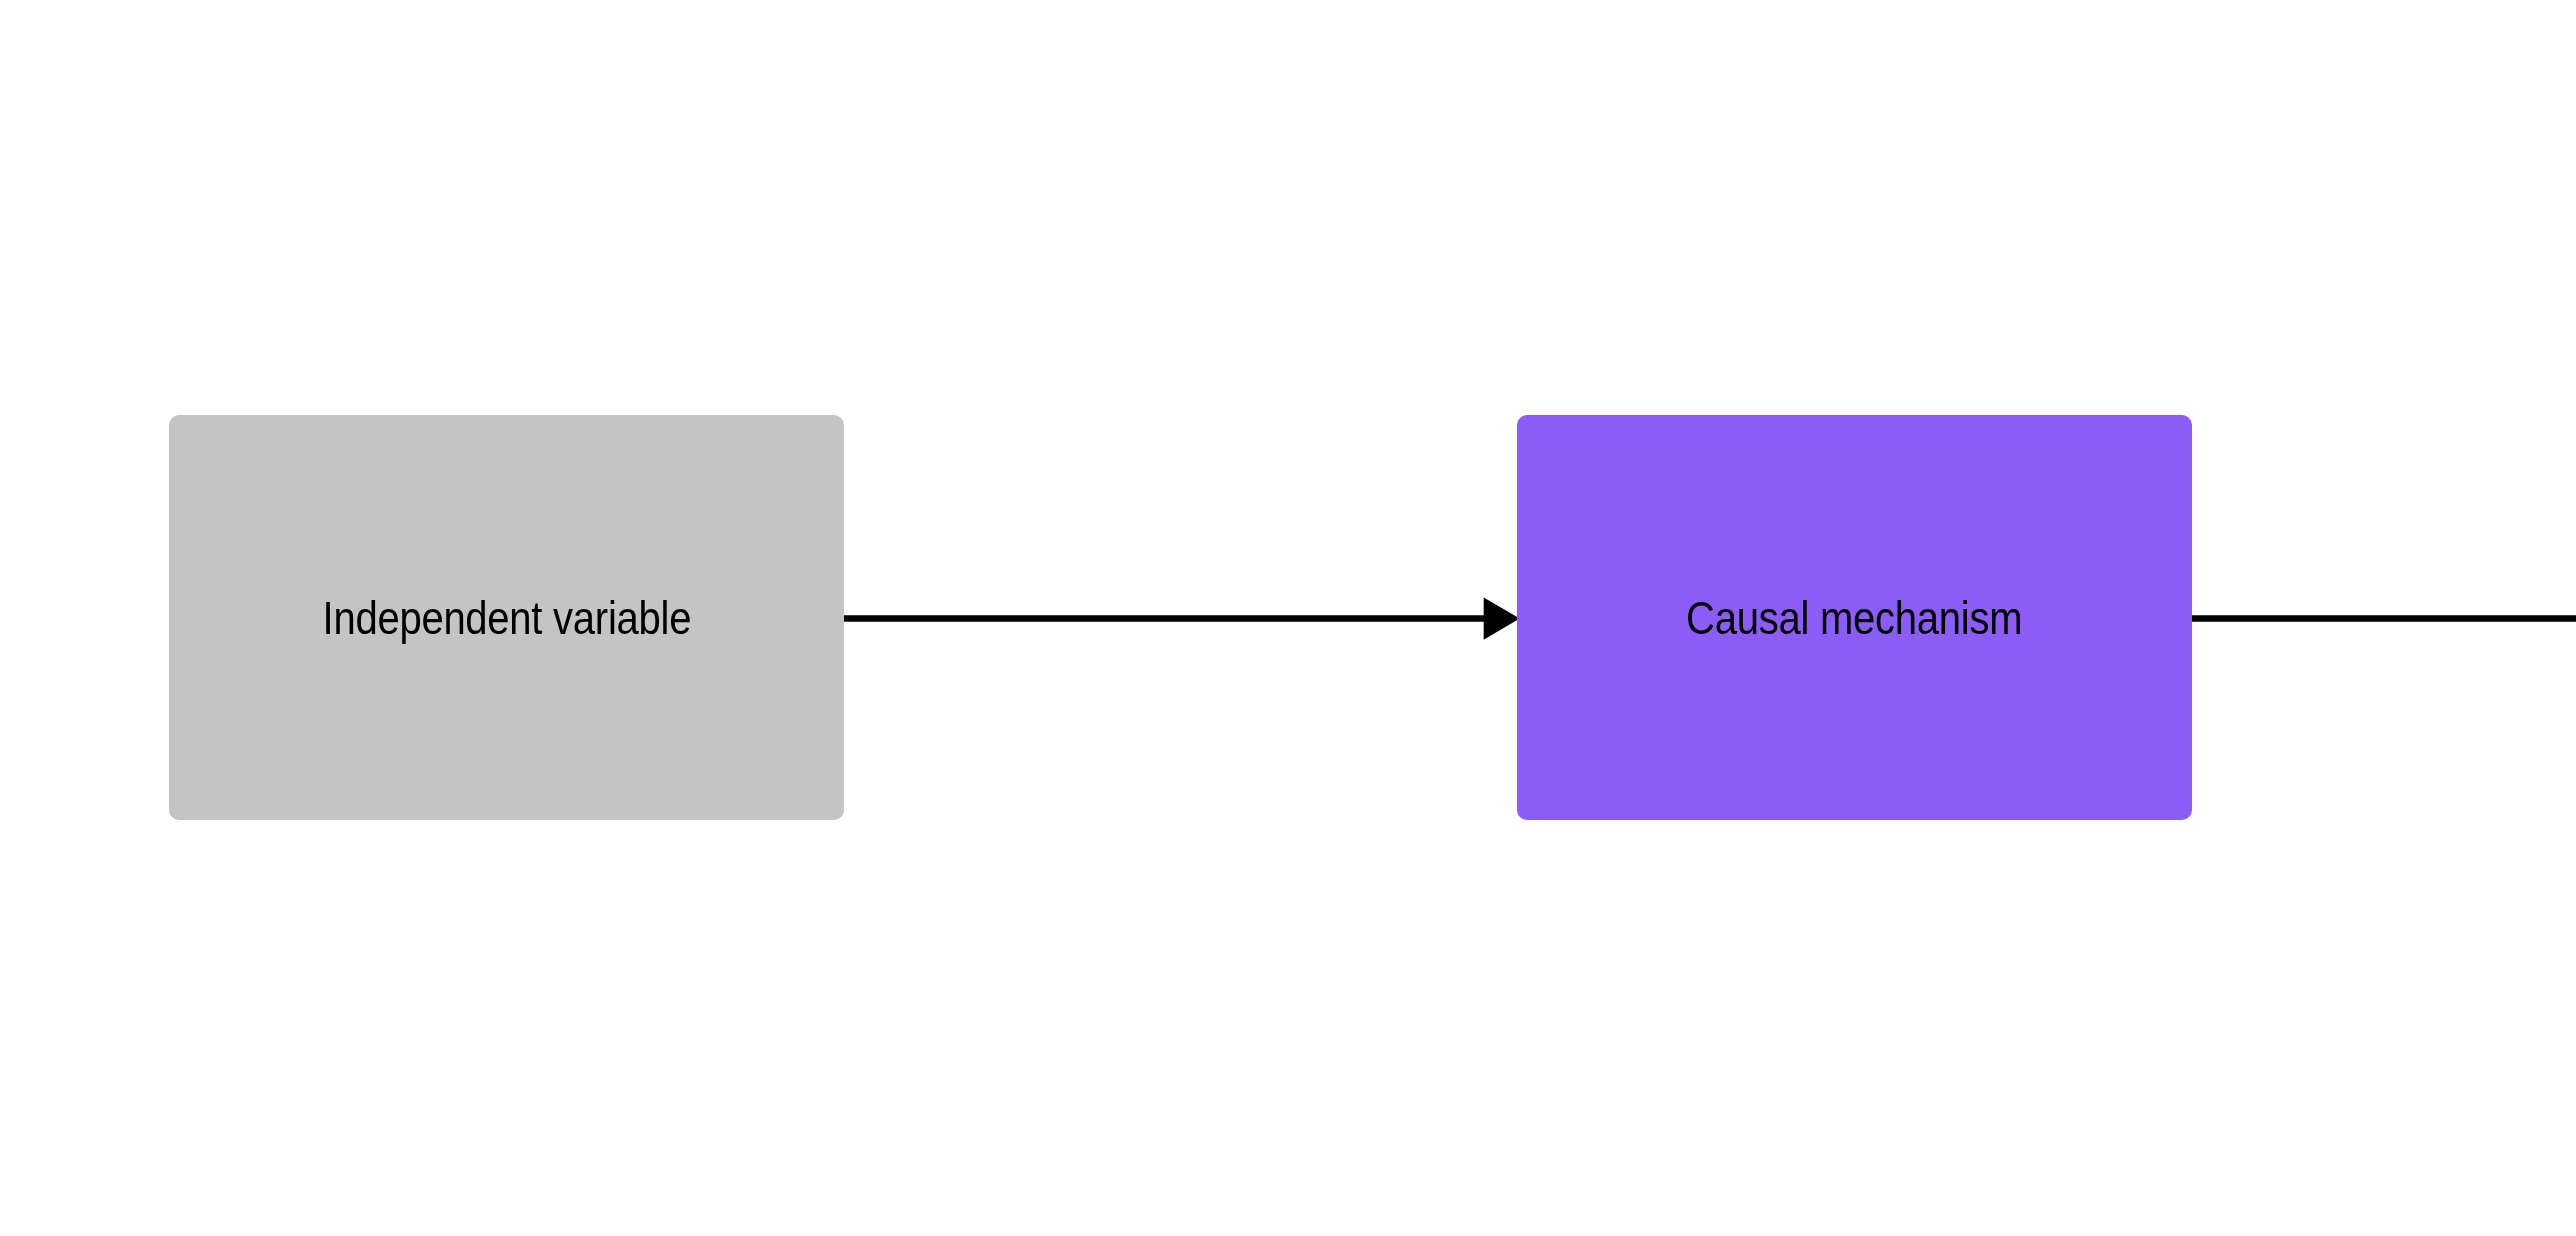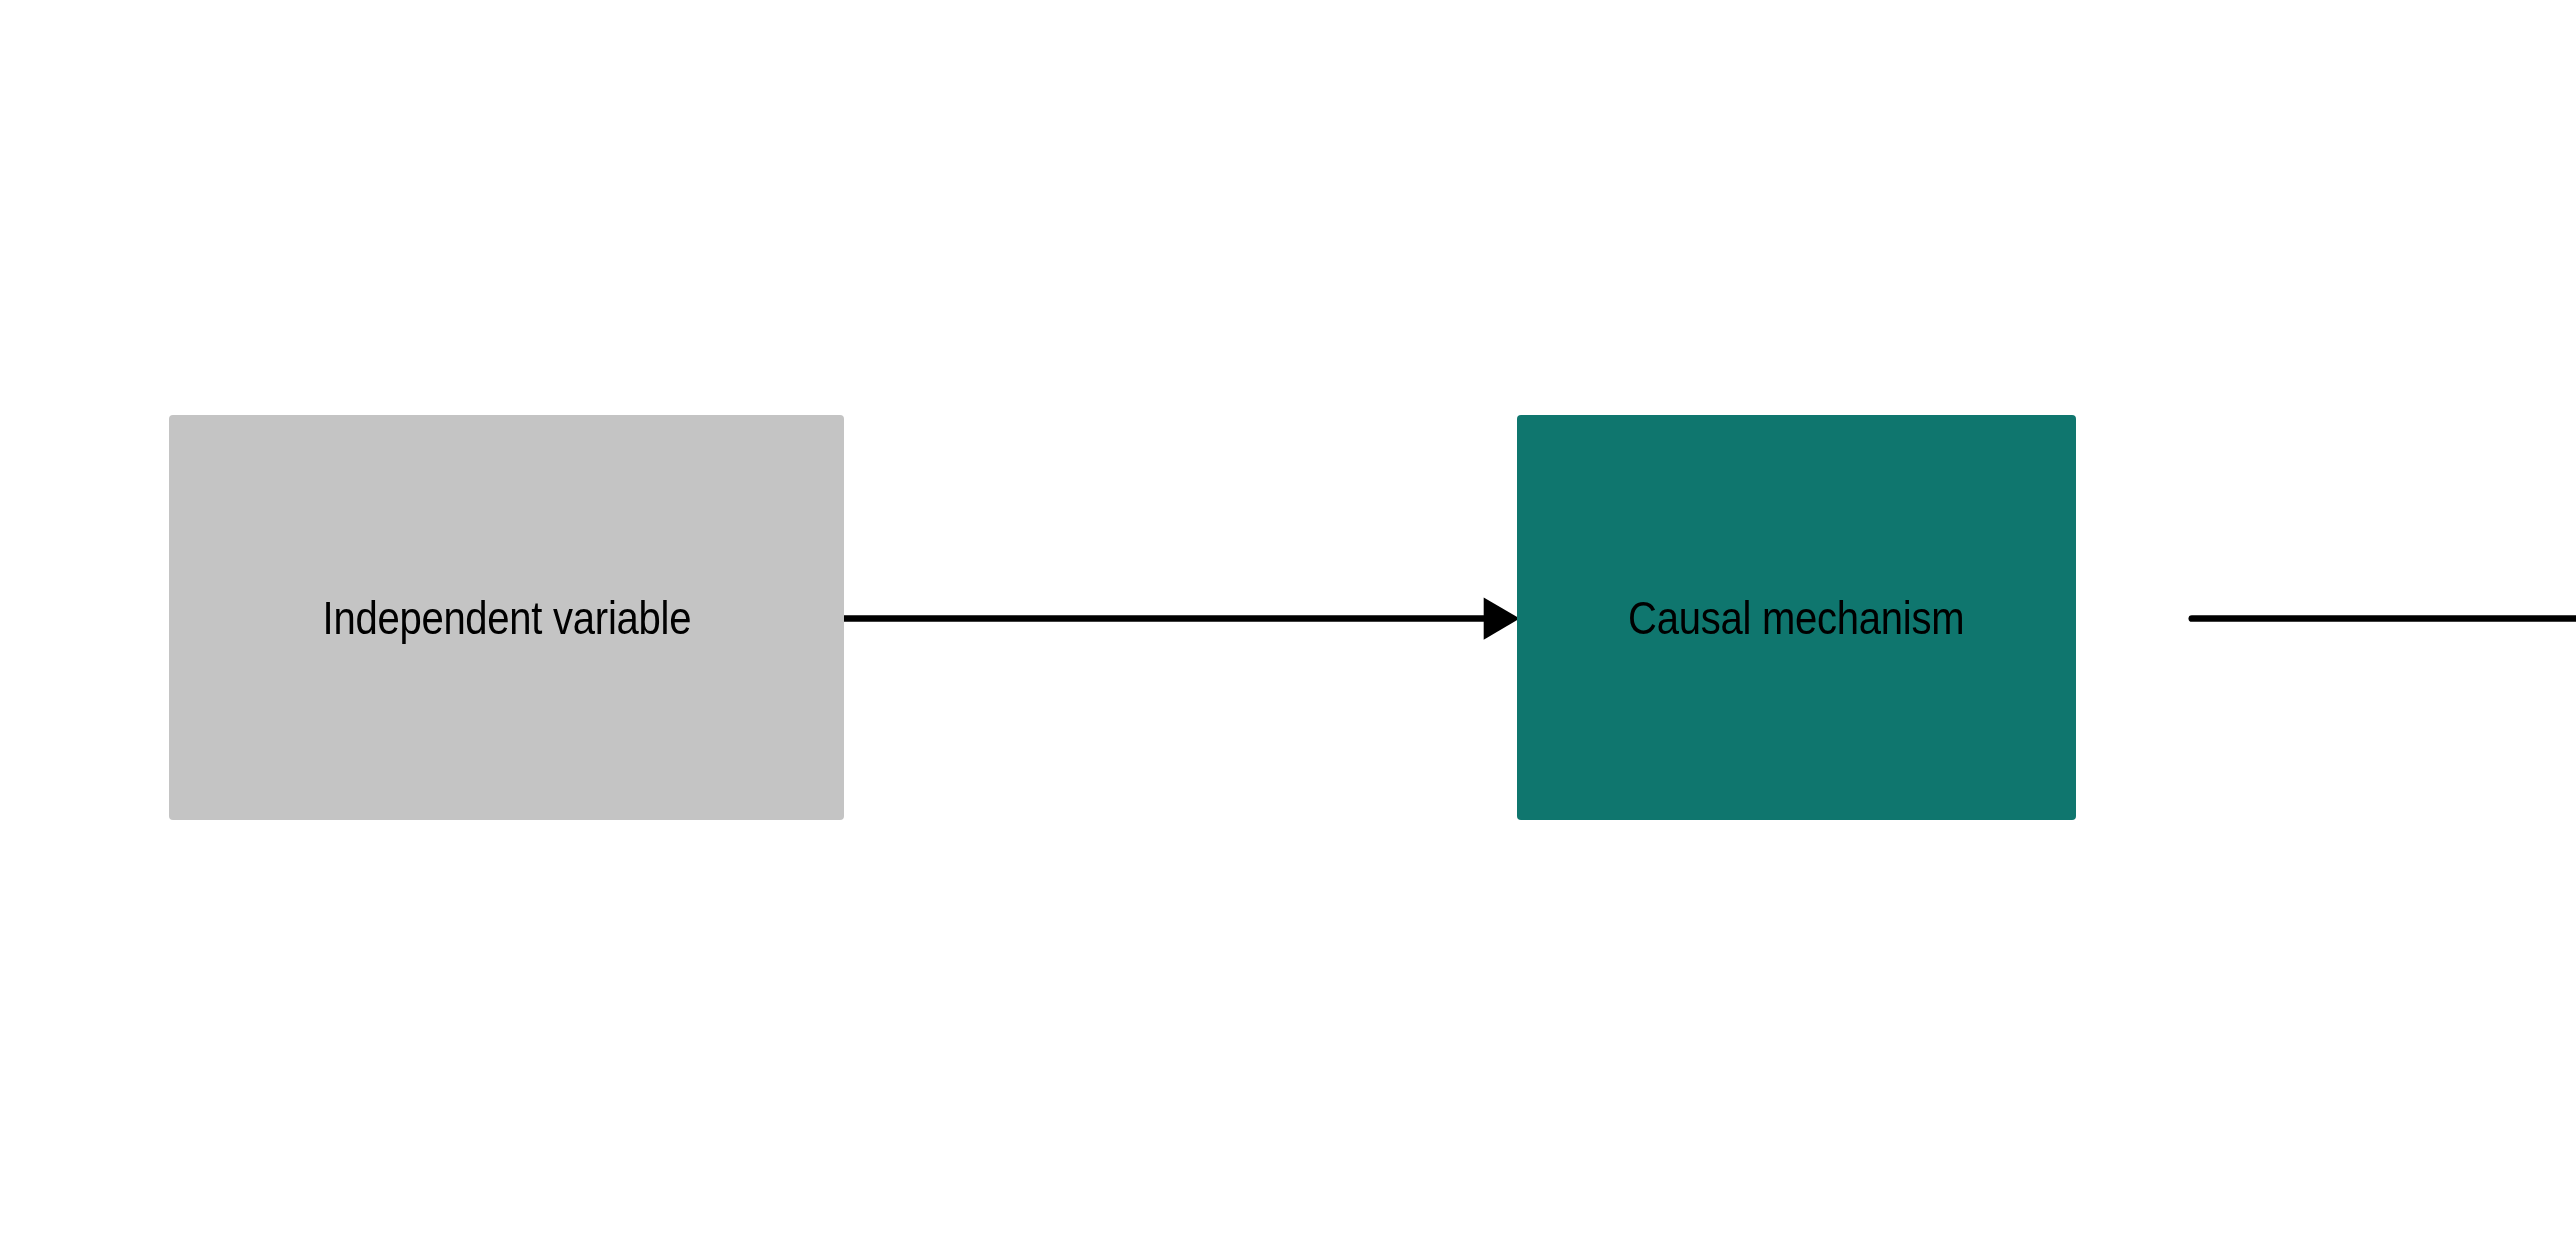--- a/index.html
+++ b/index.html
@@ -23,21 +23,21 @@
     position: absolute;
     left: 0;
     top: 0;
     width: 3709px;
     height: 1236px;
     display: block;
   }
   .node-box {
     position: absolute;
     box-sizing: border-box;
-    border-radius: 4px;
+    border-radius: 10px;
     display: flex;
     align-items: center;
     justify-content: center;
   }
   .node-label {
     font-family: "Liberation Sans", "DejaVu Sans", sans-serif;
     font-size: 46px;
     line-height: 1;
     color: #000000;
     white-space: nowrap;
@@ -49,23 +49,23 @@
   #node-independent-variable {
     left: 169px;
     top: 415px;
     width: 675px;
     height: 405px;
     background: #c4c4c4;
   }
   #node-causal-mechanism {
     left: 1517px;
     top: 415px;
-    width: 559px;
+    width: 675px;
     height: 405px;
-    background: #0f766e;
+    background: #8b5cf6;
   }
 </style>
 </head>
 <body>
 
 <div id="diagram-canvas">
 
   <svg id="diagram-svg" viewBox="0 0 7200 2400" xmlns="http://www.w3.org/2000/svg">
     <g>
       <line x1="1638" y1="1201" x2="2886" y2="1201" stroke="#000000" stroke-width="13" stroke-linecap="round"></line>

